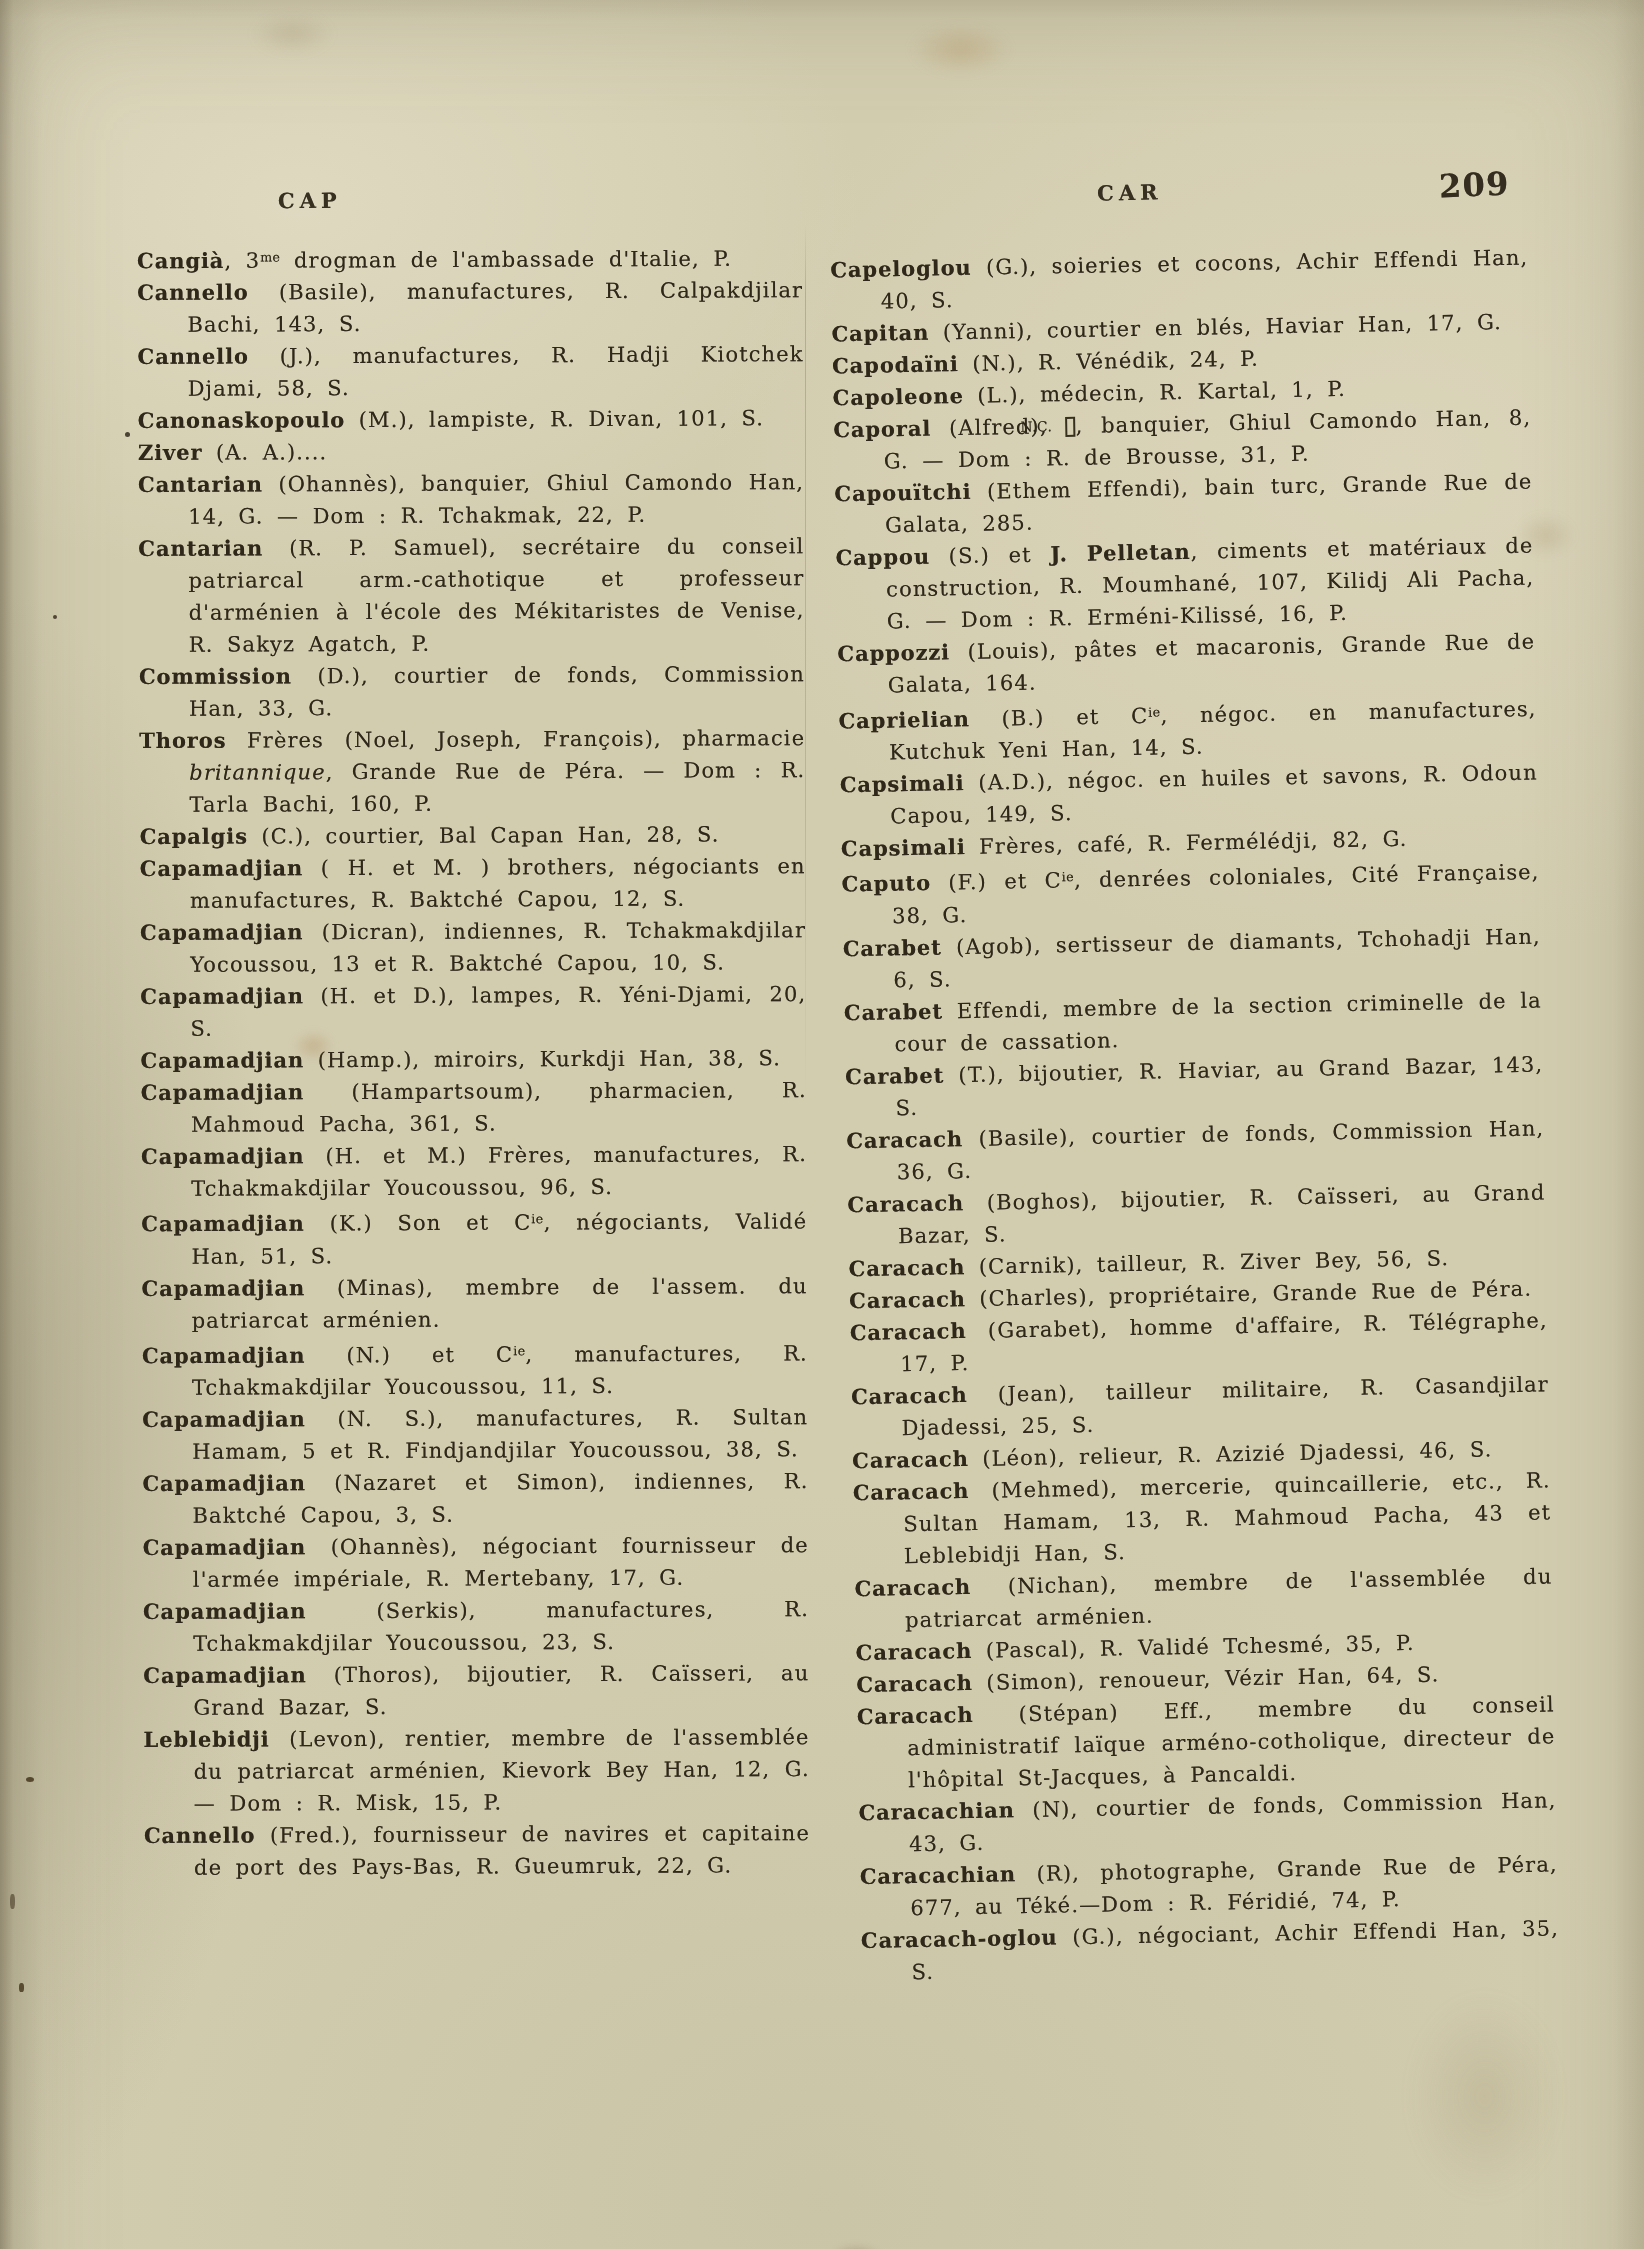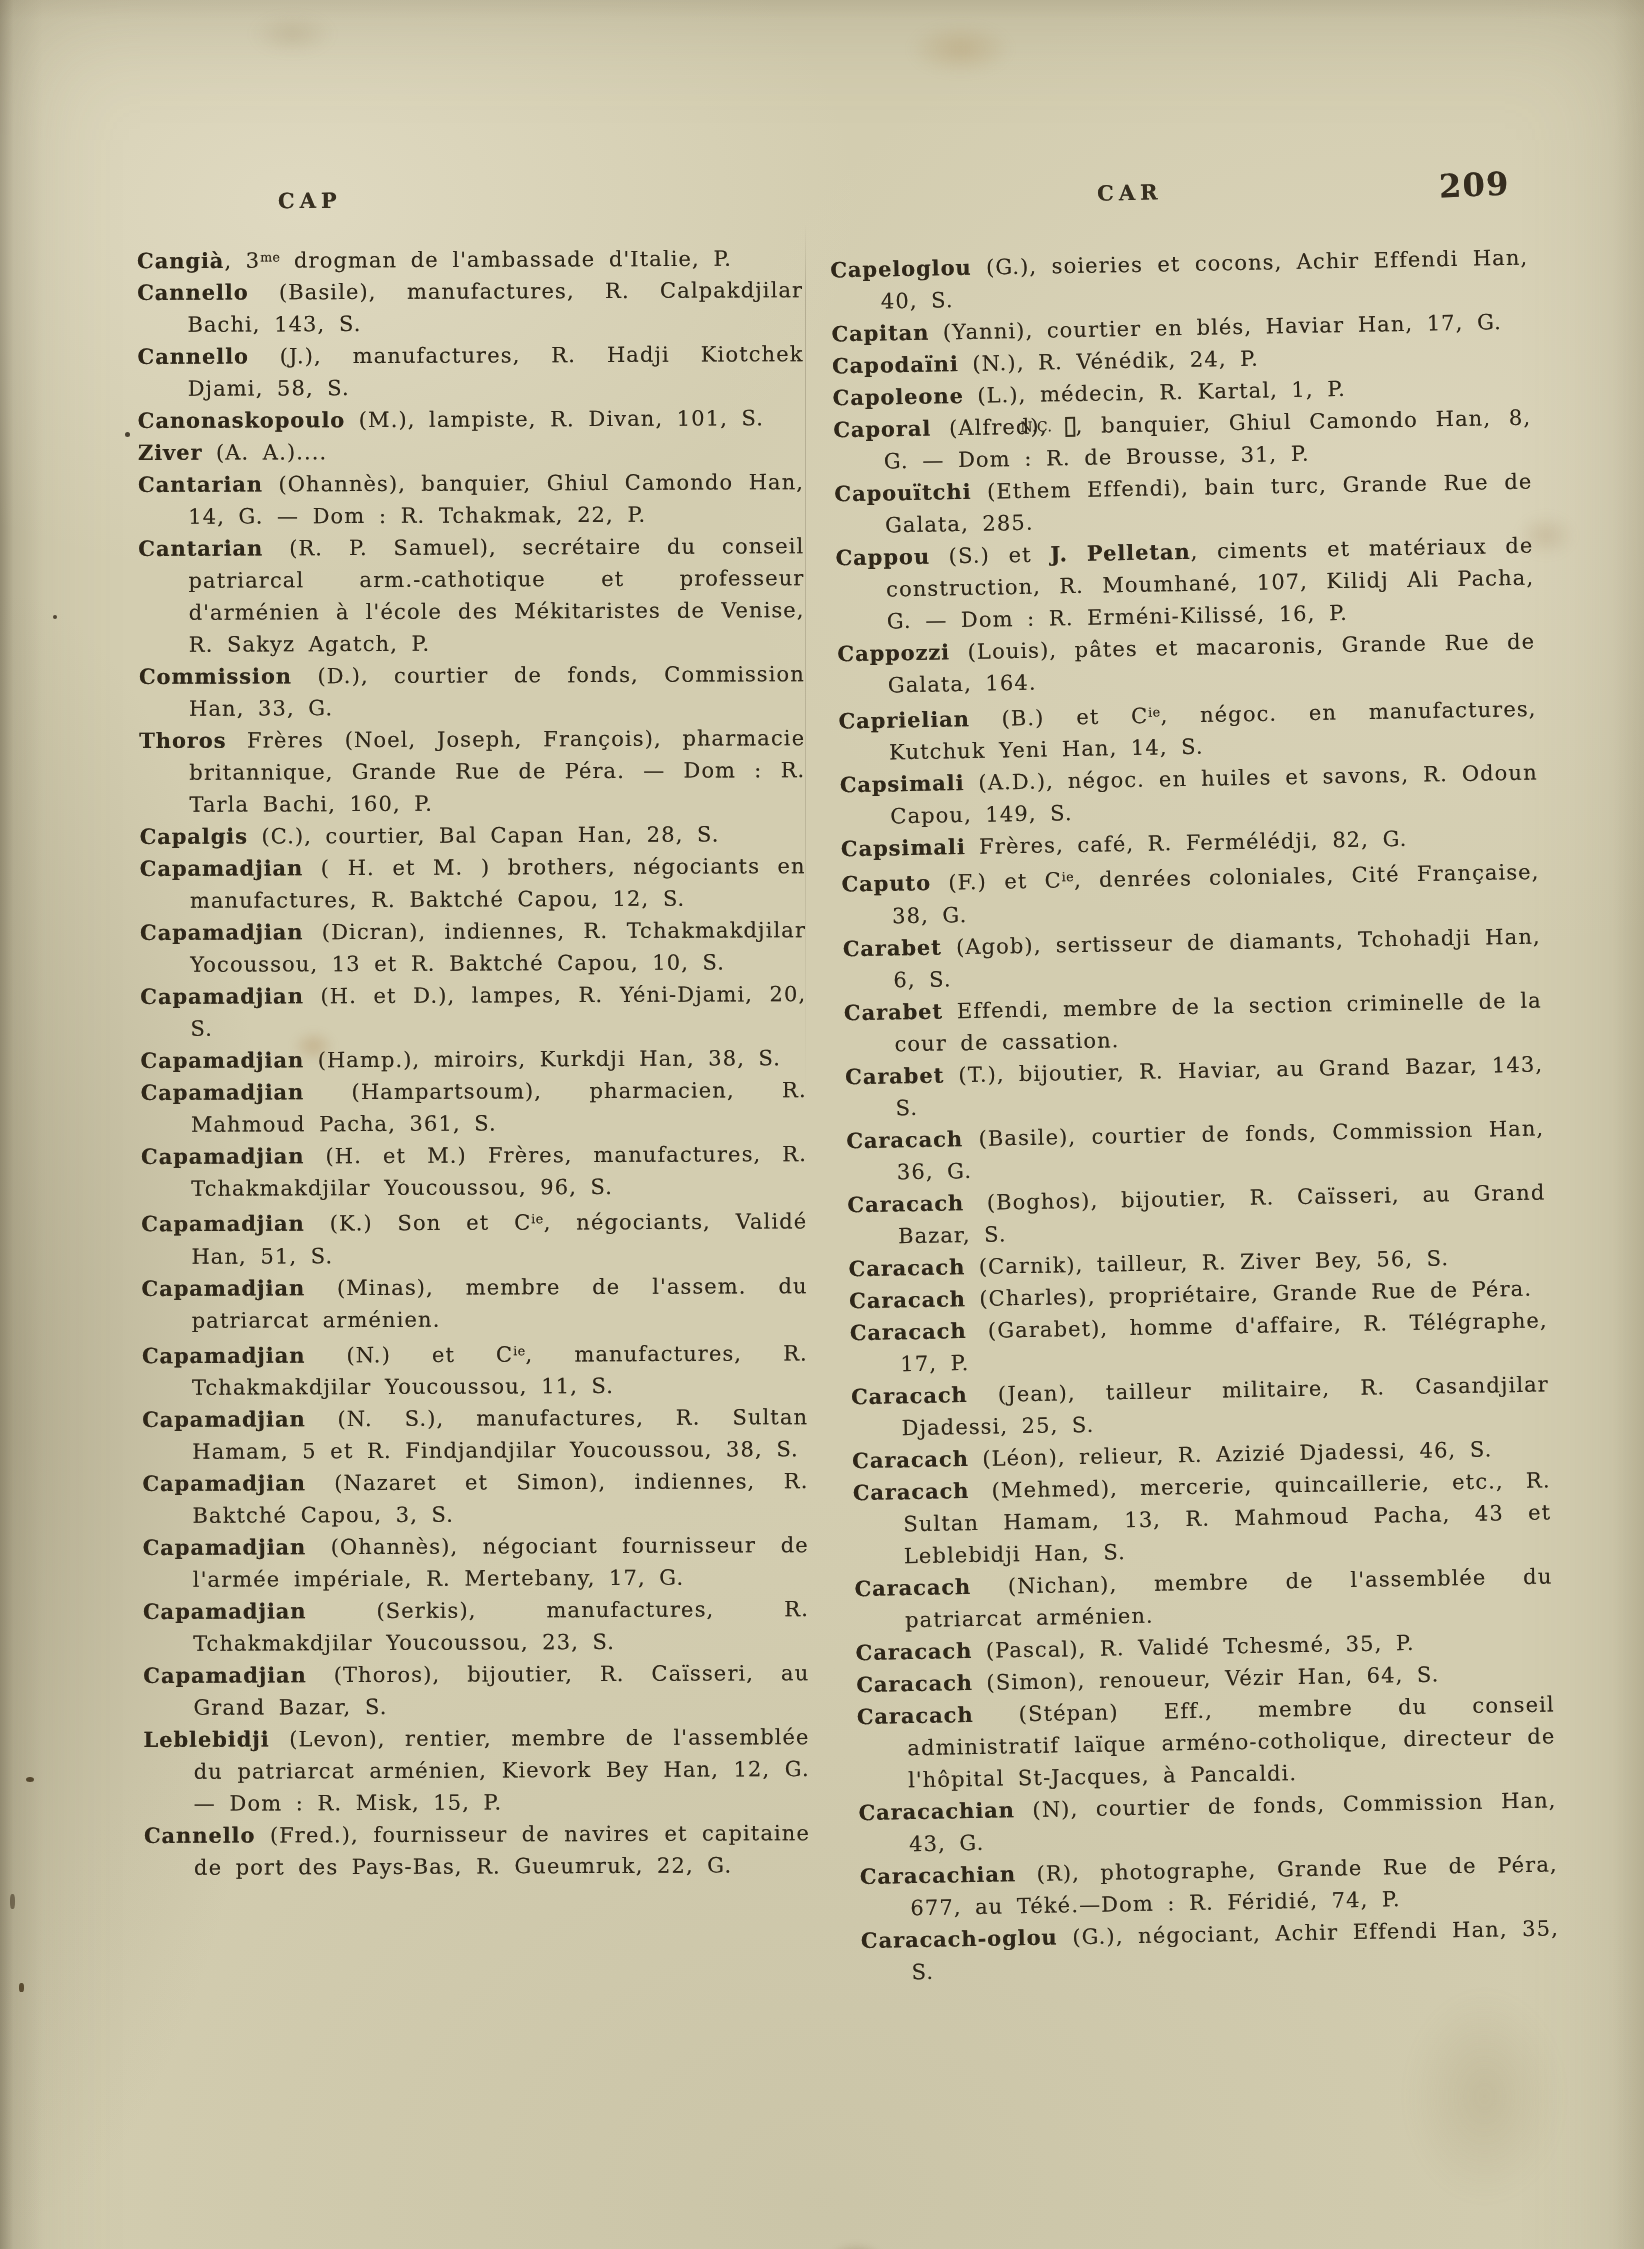--- a/index.html
+++ b/index.html
@@ -40,21 +40,21 @@
     position:absolute; text-align:justify;
     font-size:21px; line-height:32px;
     letter-spacing:1.1px; word-spacing:5.8px;
   }
   .col-left  { left:137px;  top:242px; width:666px; transform:rotate(-0.25deg); transform-origin:0 0; }
   .col-right { left:830px; top:248px; width:698px; transform:rotate(-1.05deg); transform-origin:50% 0; }
 
   p.entry { margin:0; padding-left:50px; text-indent:-50px; }
   .bold   { font-weight:bold; letter-spacing:0.9px; }
   .sup    { font-size:0.60em; vertical-align:0.5em; letter-spacing:0.4px; }
-  .italic { }
+  .italic { font-style:italic; }
   .boxed  {
     display:inline-block; font-size:0.66em; line-height:1.15;
     border:2.7px double #37301f; padding:0 3.1px; transform:translateY(-2.2px);
     letter-spacing:0.4px;
   }
 
   .divider {
     position:absolute; left:805px; top:224px; width:1.3px; height:877px;
     background:linear-gradient(180deg, rgba(80,70,50,0) 0%, rgba(80,70,50,0.45) 8%, rgba(80,70,50,0.35) 65%, rgba(80,70,50,0) 100%);
     opacity:0.55;

